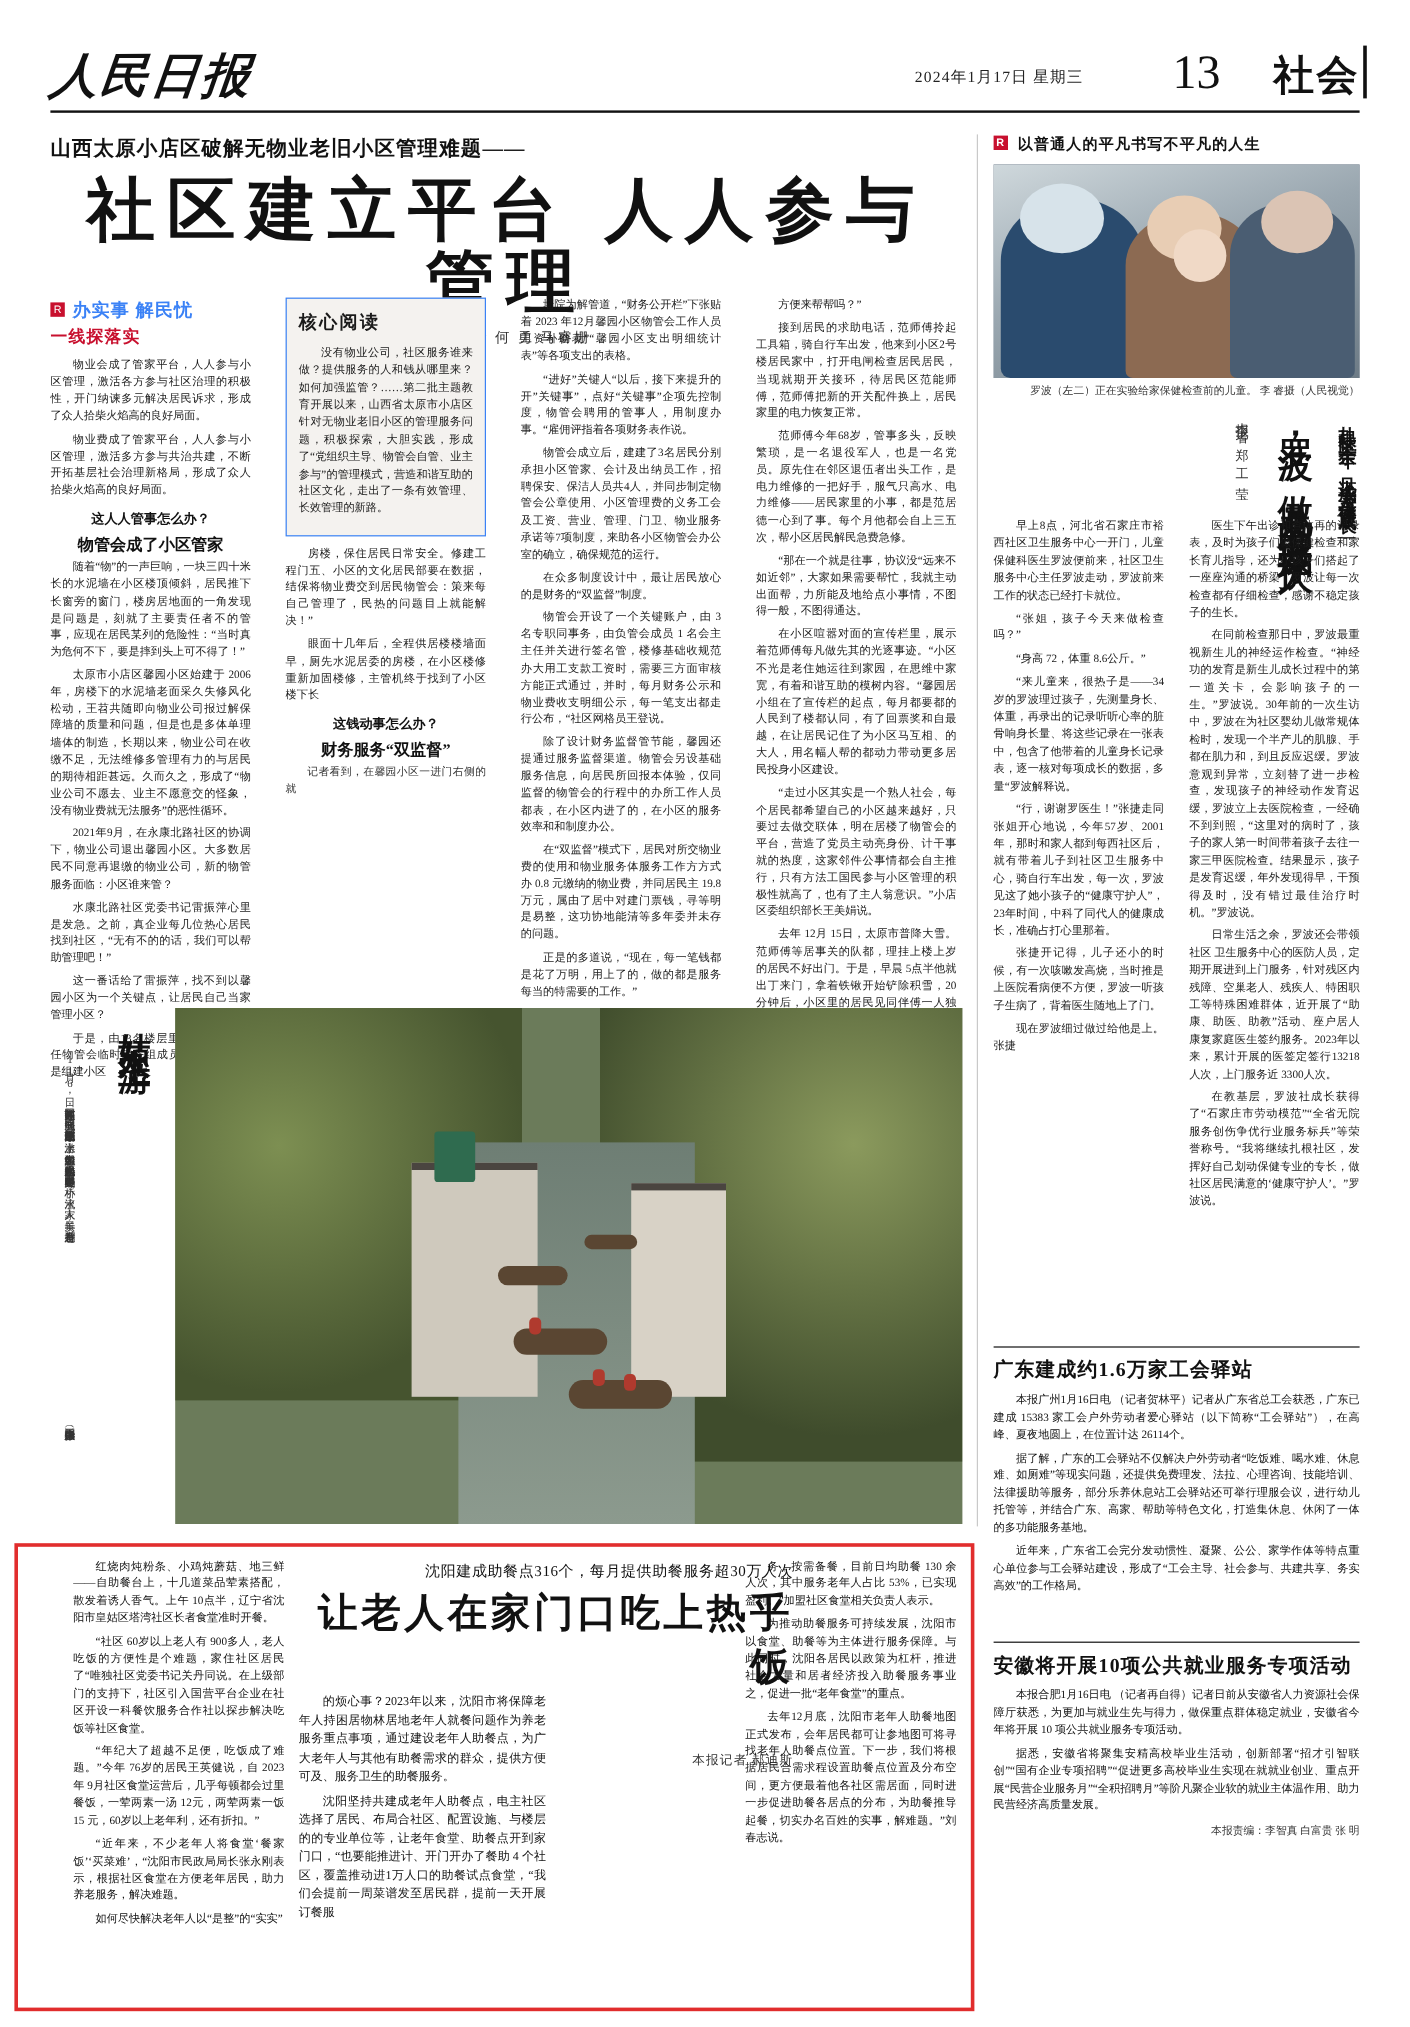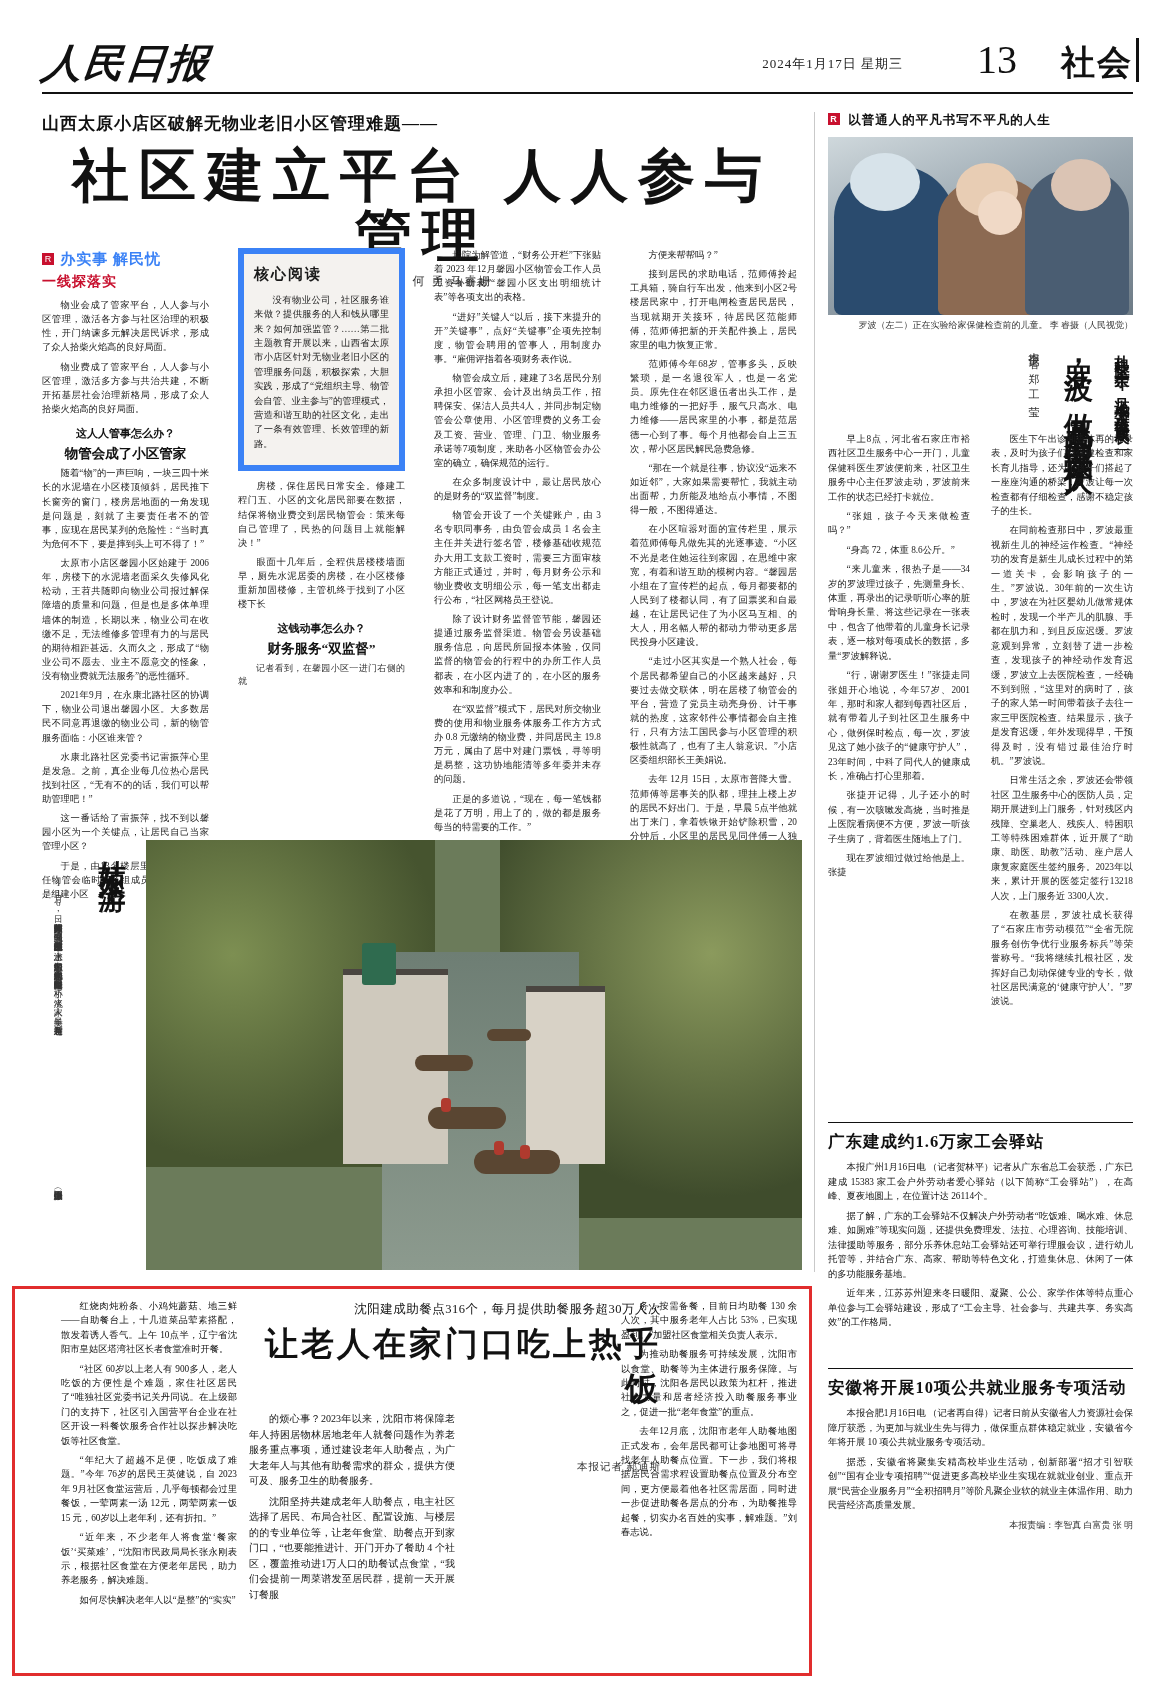--- a/index.html
+++ b/index.html
@@ -74,21 +74,21 @@
   .sub-h{
     font-size:15px;font-weight:bold;color:#3b82f6;letter-spacing:1px;margin:0 0 2px 0;
   }
   .sub-h2{
     font-size:14px;font-weight:bold;color:#c8102e;letter-spacing:1px;margin:0 0 6px 0;
   }
   .qhead{
     font-size:11px;font-weight:bold;text-align:center;margin:9px 0 2px 0;color:#111;
   }
   .boxed{
-    border:6px solid #3b82f6;background:#f4f2ef;padding:9px 10px;margin-bottom:8px;
+    border:1px solid #3b82f6;background:#f4f2ef;padding:9px 10px;margin-bottom:8px;
   }
   .boxed h4{margin:0 0 7px 0;font-size:15px;letter-spacing:2px;text-align:left;font-weight:bold;}
   .boxed p{margin:0 0 5px 0;text-indent:2em;font-size:9.3px;line-height:1.55;}
   .note{font-size:9px;color:#333;margin-top:6px;text-indent:0;}
 
   
   .feature{position:absolute;left:828px;top:112px;width:305px;}
   .feature-kicker{font-size:12.5px;font-weight:bold;letter-spacing:1px;margin-bottom:8px;}
   .photo{
     width:305px;height:178px;position:relative;overflow:hidden;background:#6f7d8c;
@@ -277,21 +277,21 @@
       <div class="vline v-main">罗波，做儿童的『健康守护人』</div>
       <div class="vline v-by">本报记者 郑 工 莹</div>
     </div>
   </div>
 
   <div class="rtext rtext-a">
     <p>早上8点，河北省石家庄市裕西社区卫生服务中心一开门，儿童保健科医生罗波便前来，社区卫生服务中心主任罗波走动，罗波前来工作的状态已经打卡就位。</p>
     <p>“张姐，孩子今天来做检查吗？”</p>
     <p>“身高 72，体重 8.6公斤。”</p>
     <p>“来儿童来，很热子是——34岁的罗波理过孩子，先测量身长、体重，再录出的记录听听心率的脏骨响身长量、将这些记录在一张表中，包含了他带着的儿童身长记录表，逐一核对每项成长的数据，多量“罗波解释说。</p>
-    <p>“行，谢谢罗医生！”张捷走同张姐开心地说，今年57岁、2001年，那时和家人都到每西社区后，就有带着儿子到社区卫生服务中心，做例保时检点，每一次，罗波见这了她小孩子的“健康守护人”，23年时间，中科了同代人的健康成长，准确占打心里那着。</p>
+    <p>“行，谢谢罗医生！”张捷走同张姐开心地说，今年57岁、2001年，那时和家人都到每西社区后，就有带着儿子到社区卫生服务中心，骑自行车出发，每一次，罗波见这了她小孩子的“健康守护人”，23年时间，中科了同代人的健康成长，准确占打心里那着。</p>
     <p>张捷开记得，儿子还小的时候，有一次咳嗽发高烧，当时推是上医院看病便不方便，罗波一听孩子生病了，背着医生随地上了门。</p>
     <p>现在罗波细过做过给他是上。张捷</p>
   </div>
 
   <div class="rtext rtext-b">
     <p>医生下午出诊和查体再的记录表，及时为孩子们做保健检查和家长育儿指导，还为小孩子们搭起了一座座沟通的桥梁，罗波让每一次检查都有仔细检查，感谢不稳定孩子的生长。</p>
     <p>在同前检查那日中，罗波最重视新生儿的神经运作检查。“神经功的发育是新生儿成长过程中的第一道关卡，会影响孩子的一生。”罗波说。30年前的一次生访中，罗波在为社区婴幼儿做常规体检时，发现一个半产儿的肌腺、手都在肌力和，到且反应迟缓。罗波意观到异常，立刻替了进一步检查，发现孩子的神经动作发育迟缓，罗波立上去医院检查，一经确不到到照，“这里对的病时了，孩子的家人第一时间带着孩子去往一家三甲医院检查。结果显示，孩子是发育迟缓，年外发现得早，干预得及时，没有错过最佳治疗时机。”罗波说。</p>
     <p>日常生活之余，罗波还会带领社区 卫生服务中心的医防人员，定期开展进到上门服务，针对残区内残障、空巢老人、残疾人、特困职工等特殊困难群体，近开展了“助康、助医、助教”活动、座户居人康复家庭医生签约服务。2023年以来，累计开展的医签定签行13218人次，上门服务近 3300人次。</p>
     <p>在教基层，罗波社成长获得了“石家庄市劳动模范”“全省无院服务创伤争优行业服务标兵”等荣誉称号。“我将继续扎根社区，发挥好自己划动保健专业的专长，做社区居民满意的‘健康守护人’。”罗波说。</p>
   </div>
@@ -318,21 +318,21 @@
       <div class="bp-p" style="left:57%;top:71%"></div>
     </div>
   </div>
 
   <div class="rblock" style="top:1122px;">
     <div class="hrule" style="position:relative;width:305px;margin-bottom:8px;"></div>
     <h3 class="rb-title">广东建成约1.6万家工会驿站</h3>
     <div class="rb-body">
       <p>本报广州1月16日电 （记者贺林平）记者从广东省总工会获悉，广东已建成 15383 家工会户外劳动者爱心驿站（以下简称“工会驿站”），在高峰、夏夜地圆上，在位置计达 26114个。</p>
       <p>据了解，广东的工会驿站不仅解决户外劳动者“吃饭难、喝水难、休息难、如厕难”等现实问题，还提供免费理发、法拉、心理咨询、技能培训、法律援助等服务，部分乐养休息站工会驿站还可举行理服会议，进行幼儿托管等，并结合广东、高家、帮助等特色文化，打造集休息、休闲了一体的多功能服务基地。</p>
-      <p>近年来，江苏苏州迎来冬日暖阳、凝聚、公公、家学作体等特点重心单位参与工会驿站建设，形成了“工会主导、社会参与、共建共享、务实高效”的工作格局。</p>
+      <p>近年来，广东省工会完分发动惯性、凝聚、公公、家学作体等特点重心单位参与工会驿站建设，形成了“工会主导、社会参与、共建共享、务实高效”的工作格局。</p>
     </div>
   </div>
 
   <div class="rblock" style="top:1368px;">
     <div class="hrule" style="position:relative;width:305px;margin-bottom:8px;"></div>
     <h3 class="rb-title">安徽将开展10项公共就业服务专项活动</h3>
     <div class="rb-body">
       <p>本报合肥1月16日电 （记者再自得）记者日前从安徽省人力资源社会保障厅获悉，为更加与就业生先与得力，做保重点群体稳定就业，安徽省今年将开展 10 项公共就业服务专项活动。</p>
       <p>据悉，安徽省将聚集安精高校毕业生活动，创新部署“招才引智联创”“国有企业专项招聘”“促进更多高校毕业生实现在就就业创业、重点开展“民营企业服务月”“全积招聘月”等阶凡聚企业软的就业主体温作用、助力民营经济高质量发展。</p>
     </div>

